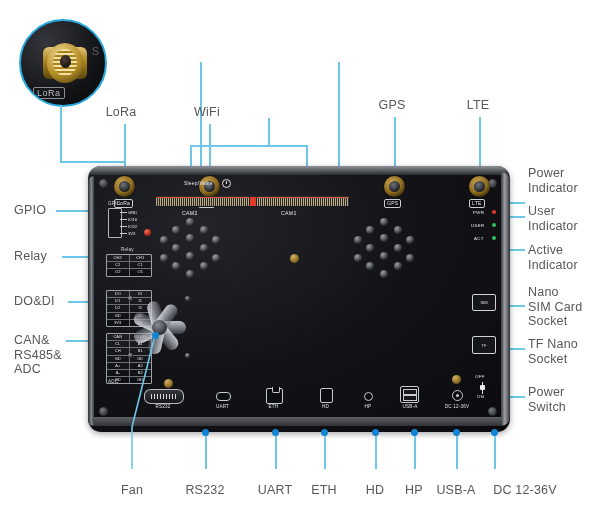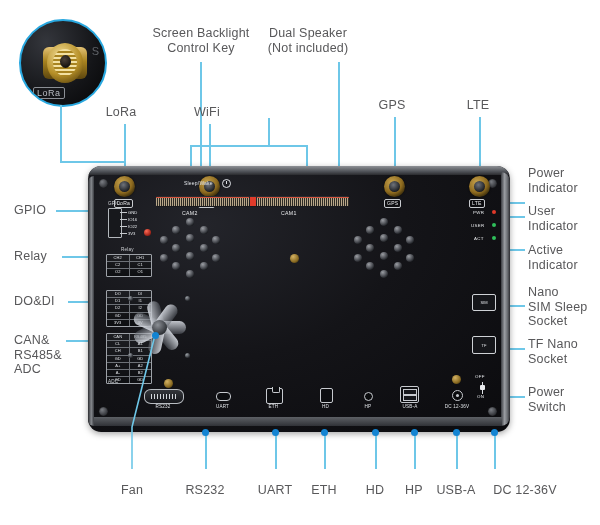--- a/index.html
+++ b/index.html
@@ -166,27 +166,23 @@
       <div class="gold-ring" style="left:4px;top:0;width:36px;height:40px;border-radius:50%;background:radial-gradient(circle at 38% 30%,#f0d98f,#b68f27 55%,#6a5112 85%);"></div>
       <div class="gold-ring" style="left:10px;top:6px;width:24px;height:27px;border-radius:50%;background:repeating-linear-gradient(180deg,#f3e1a2 0 2px,#a8831f 2px 4px);"></div>
       <div class="gold-ring" style="left:17px;top:12px;width:11px;height:13px;border-radius:50%;background:radial-gradient(circle at 40% 35%,#4b4038,#171310 70%);"></div>
     </div>
     <div class="silkbig">LoRa</div>
   </div>
 
   <div class="ln lnv" style="left:60px;top:105px;height:57px;"></div>
   <div class="ln lnh" style="left:60px;top:161px;width:66px;"></div>
 
-  <div class="lbl c" style="left:141px;top:26px;width:120px;">Screen Backlight
-Control Key</div>
   <div class="ln lnv" style="left:200px;top:62px;height:122px;"></div>
   <div class="dot" style="left:197px;top:182px;"></div>
 
-  <div class="lbl c" style="left:245px;top:26px;width:126px;">Dual Speaker
-(Not included)</div>
   <div class="ln lnv" style="left:338px;top:62px;height:178px;"></div>
   <div class="ln lnh" style="left:213px;top:239px;width:170px;"></div>
   <div class="ln lnv" style="left:213px;top:239px;height:12px;"></div>
   <div class="ln lnv" style="left:382px;top:239px;height:12px;"></div>
   <div class="dot" style="left:210px;top:247px;"></div>
   <div class="dot" style="left:379px;top:247px;"></div>
 
   <div class="ln lnv" style="left:268px;top:118px;height:28px;"></div>
   <div class="ln lnh" style="left:190px;top:145px;width:117px;"></div>
   <div class="ln lnv" style="left:190px;top:145px;height:54px;"></div>
@@ -239,21 +235,21 @@
   <div class="ln lnh" style="left:500px;top:216px;width:25px;"></div>
   <div class="dot sm" style="left:496px;top:213px;"></div>
 
   <div class="lbl" style="left:528px;top:243px;">Active
 Indicator</div>
   <div class="ln lnh" style="left:498px;top:249px;width:27px;"></div>
   <div class="ln lnv" style="left:498px;top:228px;height:22px;"></div>
   <div class="dot sm" style="left:496px;top:225px;"></div>
 
   <div class="lbl" style="left:528px;top:285px;">Nano
-SIM Sleep
+SIM Card
 Socket</div>
   <div class="ln lnh" style="left:500px;top:305px;width:25px;"></div>
   <div class="dot" style="left:494px;top:302px;"></div>
 
   <div class="lbl" style="left:528px;top:337px;">TF Nano
 Socket</div>
   <div class="ln lnh" style="left:500px;top:348px;width:25px;"></div>
   <div class="dot" style="left:494px;top:345px;"></div>
 
   <div class="lbl" style="left:528px;top:385px;">Power

